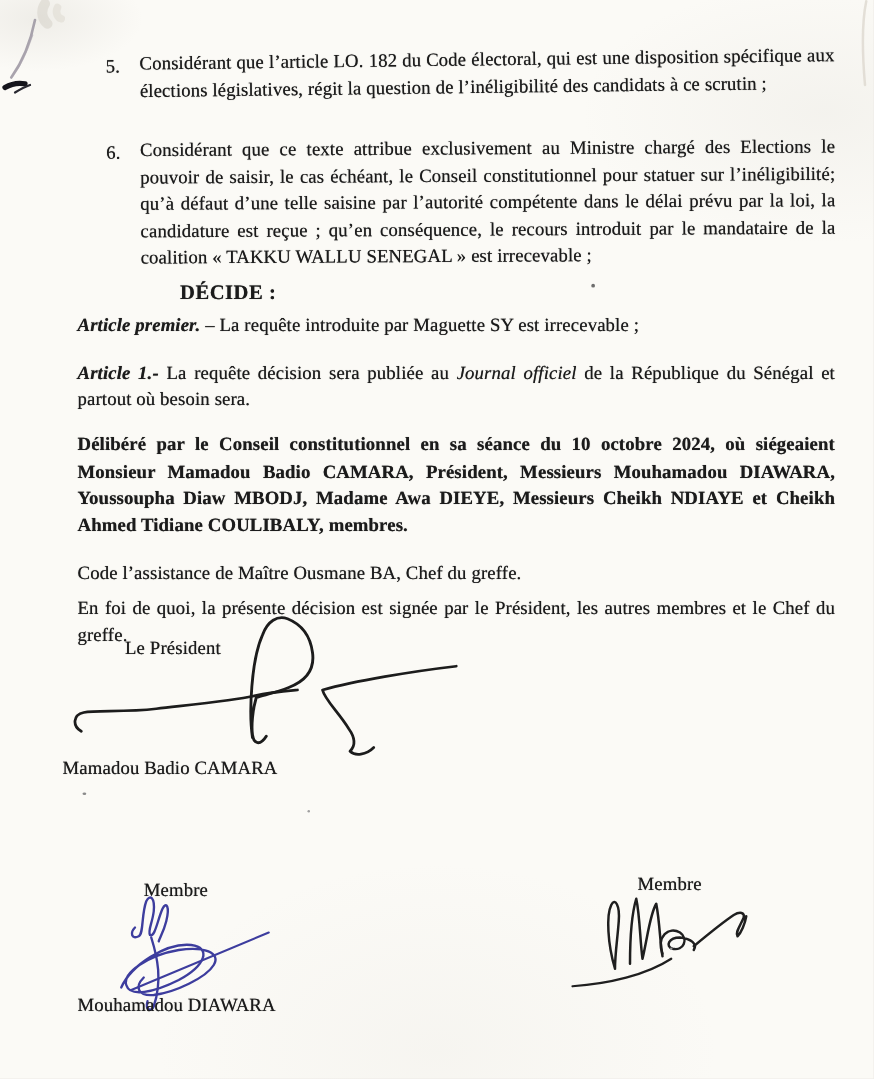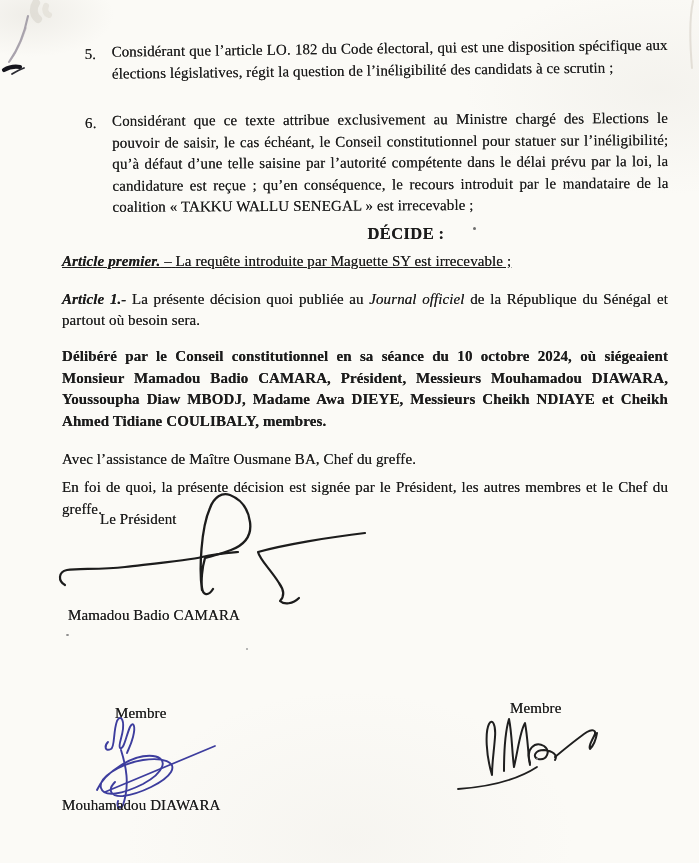--- a/index.html
+++ b/index.html
@@ -18,22 +18,22 @@
   }
   .t{font-size:15px;line-height:21.6px;text-shadow:0 0 0.55px rgba(27,27,27,0.8);letter-spacing:0.1px;}
   .just{text-align:justify;}
   .content{position:absolute;left:62px;top:42px;width:606px;}
   .item{display:flex;margin-left:23px;}
   .item .num{width:27px;flex:none;padding-top:2px;}
   .item .itxt{flex:1;}
   .tilt1{transform:rotate(-0.7deg);transform-origin:left bottom;}
   .tilt2{transform:rotate(-0.3deg);transform-origin:left top;}
   #c6{margin-top:26px;}
-  .heading{margin-top:4px;font-weight:bold;font-size:16.5px;line-height:22px;text-align:center;padding-left:82px;letter-spacing:0.4px;}
-  .art{margin-top:6px;margin-bottom:16px;text-decoration:underline;}
+  .heading{margin-top:4px;font-weight:bold;font-size:16.5px;line-height:22px;text-align:left;padding-left:82px;letter-spacing:0.4px;}
+  .art{margin-top:6px;margin-bottom:16px;}
   .art2{margin-top:1px;}
   .art-label{font-weight:bold;font-style:italic;}
   .ital{font-style:italic;}
   .delib{margin-top:14px;font-weight:bold;}
   .assist{margin-top:17px;}
   .enfoi{margin-top:6px;}
   p{margin:0;}
   .abs{position:absolute;}
   .sig{position:absolute;}
   .sig path{fill:none;stroke-linecap:round;stroke-linejoin:round;}
@@ -69,40 +69,40 @@
       <span class="itxt just">Considérant que ce texte attribue exclusivement au Ministre chargé des Elections le pouvoir de saisir, le cas échéant, le Conseil constitutionnel pour statuer sur l’inéligibilité; qu’à défaut d’une telle saisine par l’autorité compétente dans le délai prévu par la loi, la candidature est reçue ; qu’en conséquence, le recours introduit par le mandataire de la coalition « TAKKU WALLU SENEGAL » est irrecevable ;</span>
     </div>
 
     <p class="t heading">DÉCIDE :</p>
 
     <p class="t art"><span class="art-label">Article premier.</span>
       <span>–</span>
       <span>La requête introduite par Maguette SY est irrecevable ;</span></p>
 
     <p class="t art2 just"><span class="art-label">Article 1.-</span>
-      <span>La présente décision quoi publiée au</span>
+      <span>La requête décision sera publiée au</span>
       <span class="ital">Journal officiel</span>
       <span>de la République du Sénégal et partout où besoin sera.</span></p>
 
     <p class="t delib just">Délibéré par le Conseil constitutionnel en sa séance du 10 octobre 2024, où siégeaient Monsieur Mamadou Badio CAMARA, Président, Messieurs Mouhamadou DIAWARA, Youssoupha Diaw MBODJ, Madame Awa DIEYE, Messieurs Cheikh NDIAYE et Cheikh Ahmed Tidiane COULIBALY, membres.</p>
 
-    <p class="t assist">Avec l’assistance de Maître Ousmane BA, Chef du greffe.</p>
+    <p class="t assist">Code l’assistance de Maître Ousmane BA, Chef du greffe.</p>
 
     <p class="t enfoi just">En foi de quoi, la présente décision est signée par le Président, les autres membres et le Chef du greffe.</p>
   </div>
 
   <div class="abs t" style="left:100px;top:509px">Le Président</div>
 
   <svg class="sig" style="left:55px;top:490px" width="320" height="125" viewBox="0 0 320 125">
     <path d="M147,100 C144,80 146,38 155,18 C159,7 167,2 175,5 C185,9 193,17 195,32 C197,46 189,55 176,60 C166,64 156,66 150,68 C147,78 146,91 147,98 C148,105 153,107 158,99" stroke="#1c1c1c" stroke-width="2.3"></path>
     <path d="M10,95 C3,91 3,82 12,80 C22,78 45,80 70,77 C105,73 135,70 147,67 C160,64 172,63 183,62" stroke="#1c1c1c" stroke-width="2.2"></path>
     <path d="M310,43 C275,47 228,55 203,62 C205,70 216,80 224,93 C229,100 230,106 225,111 C229,115 238,114 244,108" stroke="#1c1c1c" stroke-width="2.2"></path>
   </svg>
 
-  <div class="abs t" style="left:68px;top:605px">Mamadou Badio CAMARA</div>
+  <div class="abs t" style="left:50px;top:605px">Mamadou Badio CAMARA</div>
 
   <div class="abs t" style="left:115px;top:703px">Membre</div>
 
   <svg class="sig" style="left:85px;top:712px" width="150" height="100" viewBox="0 0 150 100">
     <path d="M23,30 C19,34 20,40 26,37 C30,35 28,20 32,9 C35,3 39,6 38,17 C37,26 33,33 35,36 C39,38 41,24 45,15 C48,9 51,13 48,25 C46,33 43,38 42,41" stroke="#3d3d9e" stroke-width="1.9"></path>
     <path d="M12,78 C20,60 48,42 68,44 C84,46 80,60 58,72 C38,82 19,86 16,76 C13,66 34,52 58,48 C78,45 92,50 86,60 C80,70 55,82 38,84 C26,85 22,78 30,70" stroke="#3d3d9e" stroke-width="1.9"></path>
     <path d="M36,38 C41,54 45,72 38,93 C36,98 31,96 33,89" stroke="#3d3d9e" stroke-width="1.9"></path>
     <path d="M20,80 L130,34" stroke="#3d3d9e" stroke-width="1.7"></path>
   </svg>
 

